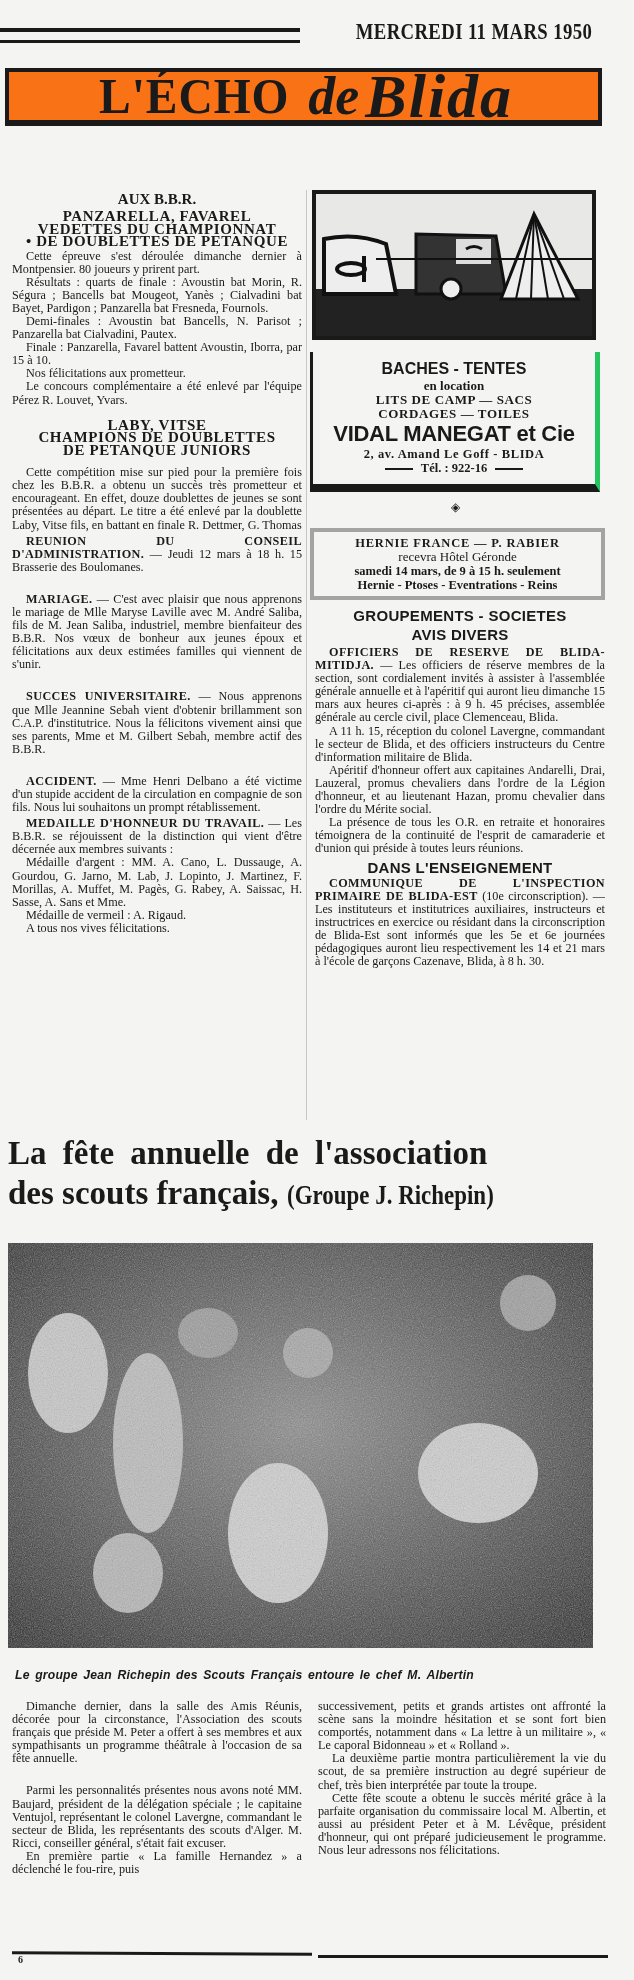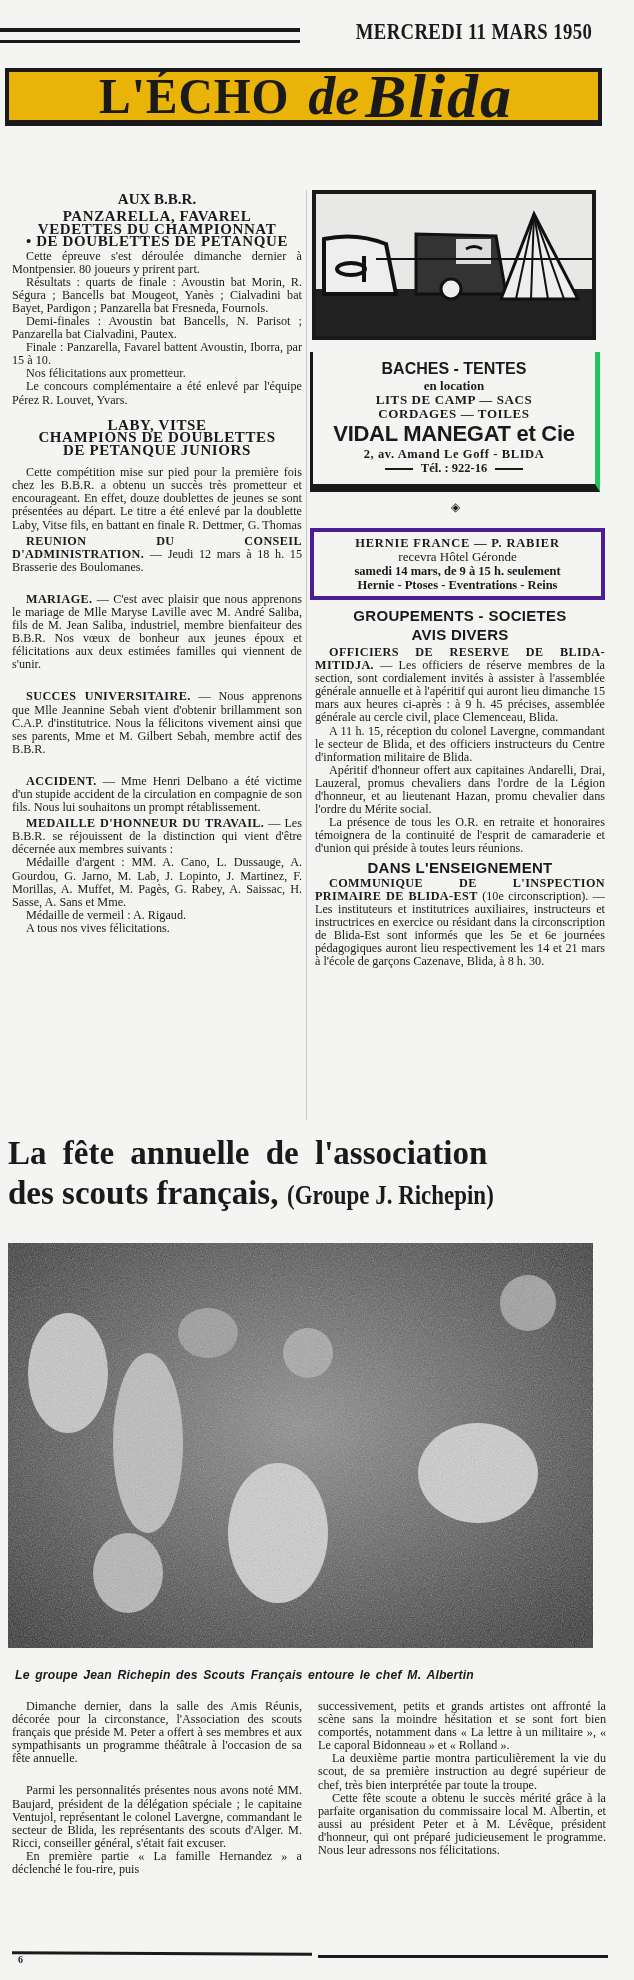--- a/index.html
+++ b/index.html
@@ -17,21 +17,21 @@
   .dateline .rule.r2 { top: 32px; height: 3px; }
   .dateline .date {
     position: absolute; right: 8px; top: 10px; font-family: "Liberation Serif", serif;
     font-weight: bold; font-size: 24px; letter-spacing: 0.5px; transform: scaleX(0.78); transform-origin: right center;
   }
 
   
   .masthead {
     position: absolute; left: 5px; top: 68px; width: 597px; height: 58px;
     border: 4px solid #1a1a1a; border-bottom-width: 6px; box-sizing: border-box;
-    display: flex; align-items: center; justify-content: center; background: #eab308;
+    display: flex; align-items: center; justify-content: center; background: #f97316;
   }
   .masthead .m1 {
     font-family: "Liberation Serif", serif; font-weight: 900; font-size: 50px;
     letter-spacing: 1px; transform: scaleX(0.95);
   }
   .masthead .m2 {
     font-family: "Liberation Serif", serif; font-style: italic; font-weight: bold; font-size: 54px;
     margin-left: 14px; margin-right: 6px;
   }
   .masthead .m3 {
@@ -67,21 +67,21 @@
   .ad-box .a3 { font-weight: bold; font-size: 13px; line-height: 14px; letter-spacing: 0.6px; }
   .ad-box .a4 { font-family: "Liberation Sans", sans-serif; font-weight: bold; font-size: 22px; line-height: 26px; letter-spacing: -0.3px; }
   .ad-box .a5 { font-weight: bold; font-size: 12.5px; line-height: 14px; letter-spacing: 0.6px; }
   .ad-box .a6 { font-weight: bold; font-size: 12.5px; line-height: 14px; }
   .ad-box .a6::before, .ad-box .a6::after { content: ""; display: inline-block; width: 28px; height: 2px; background: #1a1a1a; vertical-align: middle; margin: 0 8px; }
 
   .ornament { position: absolute; left: 451px; top: 500px; font-size: 12px; }
 
   .hernie-box {
     position: absolute; left: 310px; top: 528px; width: 295px; height: 72px;
-    border: 4px solid #4c1d95; box-sizing: border-box; text-align: center; padding-top: 4px;
+    border: 4px solid #a3a3a3; box-sizing: border-box; text-align: center; padding-top: 4px;
   }
   .hernie-box div { font-weight: bold; font-size: 12.5px; line-height: 14px; }
   .hernie-box .h1 { letter-spacing: 0.8px; }
   .hernie-box .h2 { font-weight: normal; font-size: 13px; }
 
   .sec-head {
     text-align: center; font-family: "Liberation Sans", sans-serif; font-weight: bold;
     font-size: 15px; line-height: 19px; letter-spacing: 0.3px; margin: 0;
   }
 

